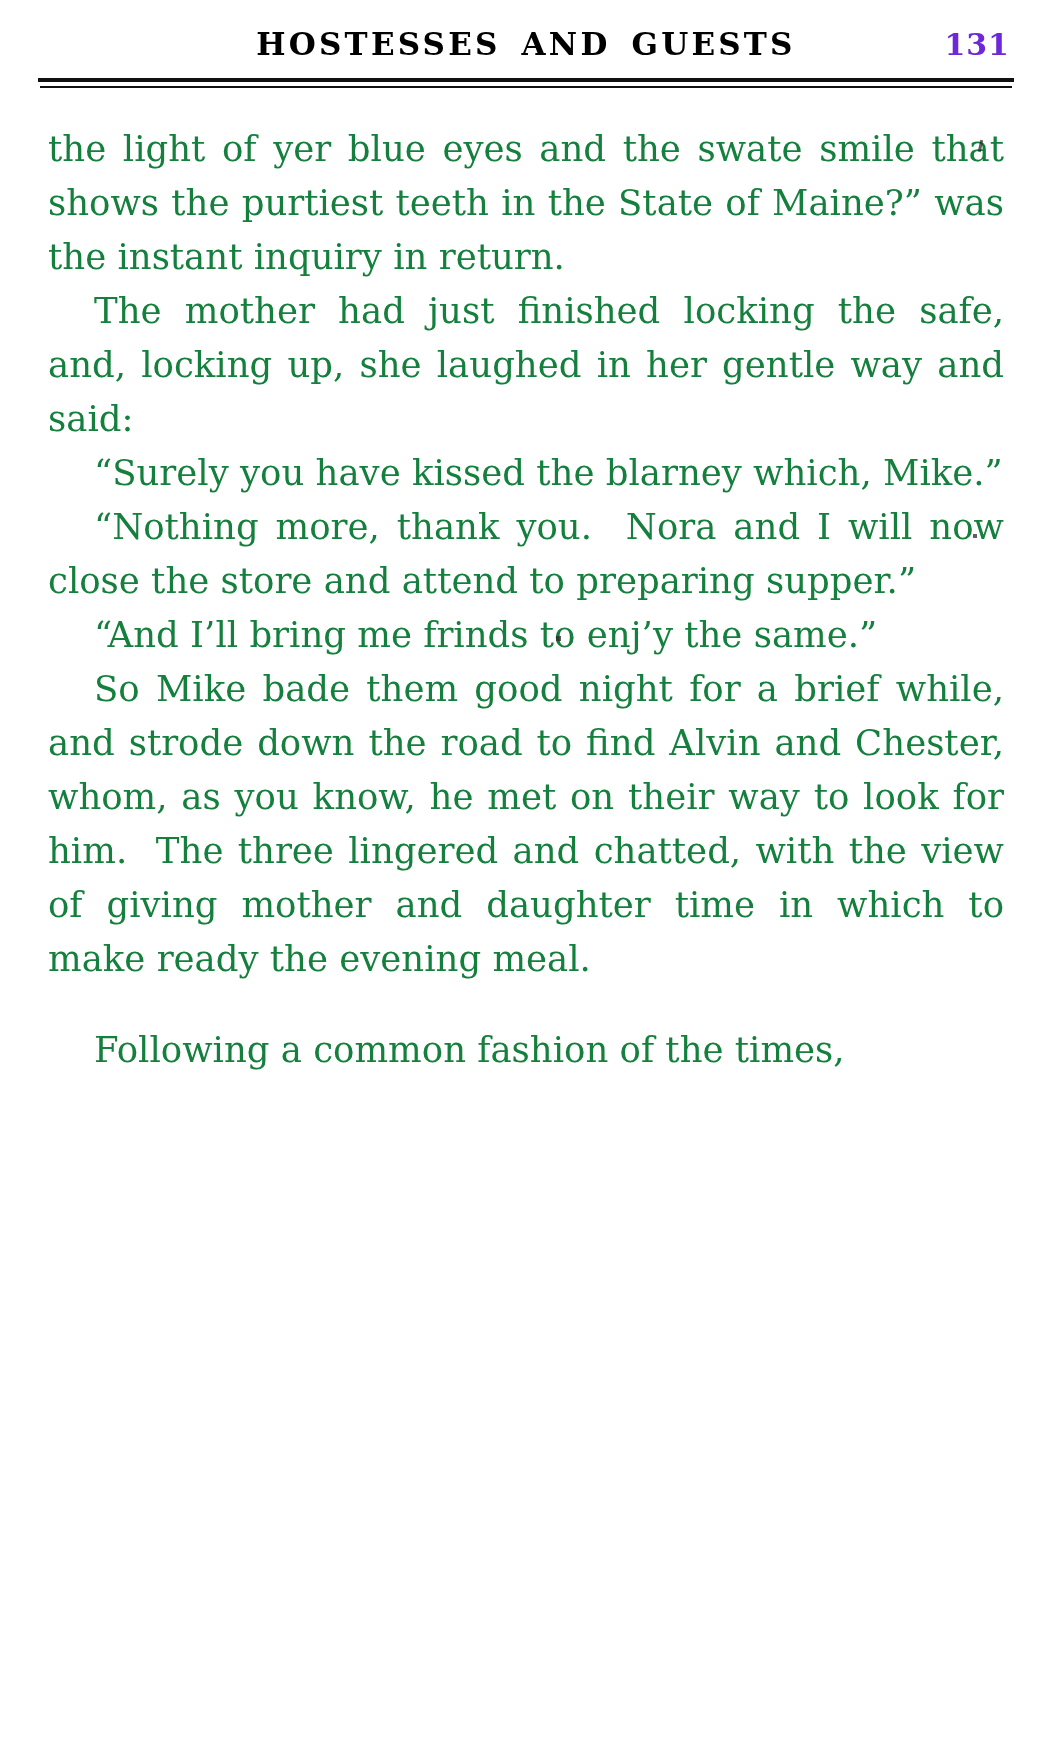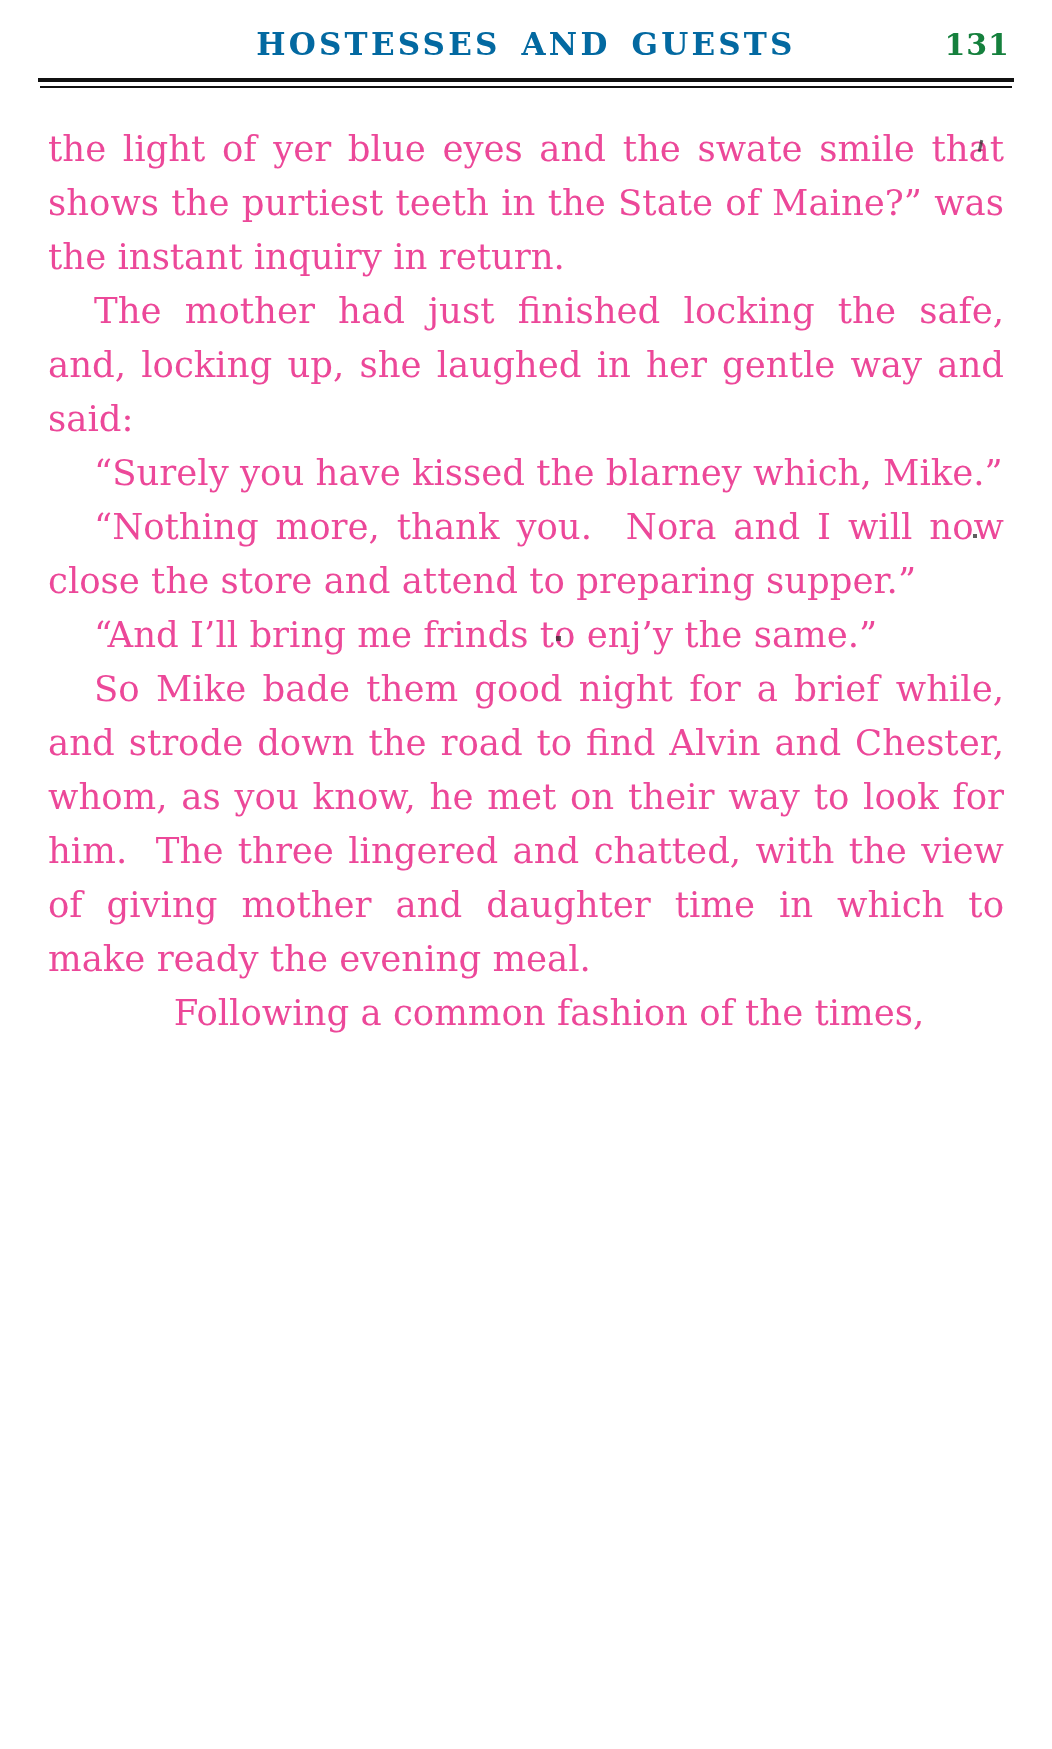--- a/index.html
+++ b/index.html
@@ -28,31 +28,31 @@
     justify-content: center;
     padding: 26px 40px 0 40px;
   }
   .running-head {
     font-family: "DejaVu Serif", serif;
     font-weight: bold;
     font-size: 31px;
     letter-spacing: 3.2px;
     word-spacing: 7px;
     white-space: nowrap;
-    color: #0369a1;
+    color: #000000;
   }
   .folio {
     position: absolute;
     right: 42px;
     bottom: 0;
     font-family: "DejaVu Serif", serif;
     font-weight: bold;
     font-size: 30px;
     letter-spacing: 1px;
-    color: #15803d;
+    color: #6d28d9;
   }
   .rule-group {
     margin: 16px 38px 0 38px;
     height: 10px;
     position: relative;
   }
   .rule-thick {
     position: absolute;
     left: 0;
     right: 0;
@@ -68,32 +68,33 @@
     height: 2px;
     background: #111;
   }
   .body-text {
     margin: 34px 48px 0 48px;
     font-family: "DejaVu Serif", serif;
     font-size: 35.5px;
     line-height: 54px;
     text-align: justify;
     text-justify: inter-word;
-    color: #ec4899;
+    color: #15803d;
     -webkit-font-smoothing: none;
   }
   .body-text p {
     margin: 0;
     text-indent: 0;
   }
   .body-text p.indent {
     text-indent: 46px;
   }
   .body-text p.last {
-    text-align: center;
+    text-align: left;
+    margin-top: 37px;
   }
   .speck {
     position: absolute;
     background: #2a2a2a;
     opacity: 0.75;
   }
 </style>
 </head>
 <body>
 

